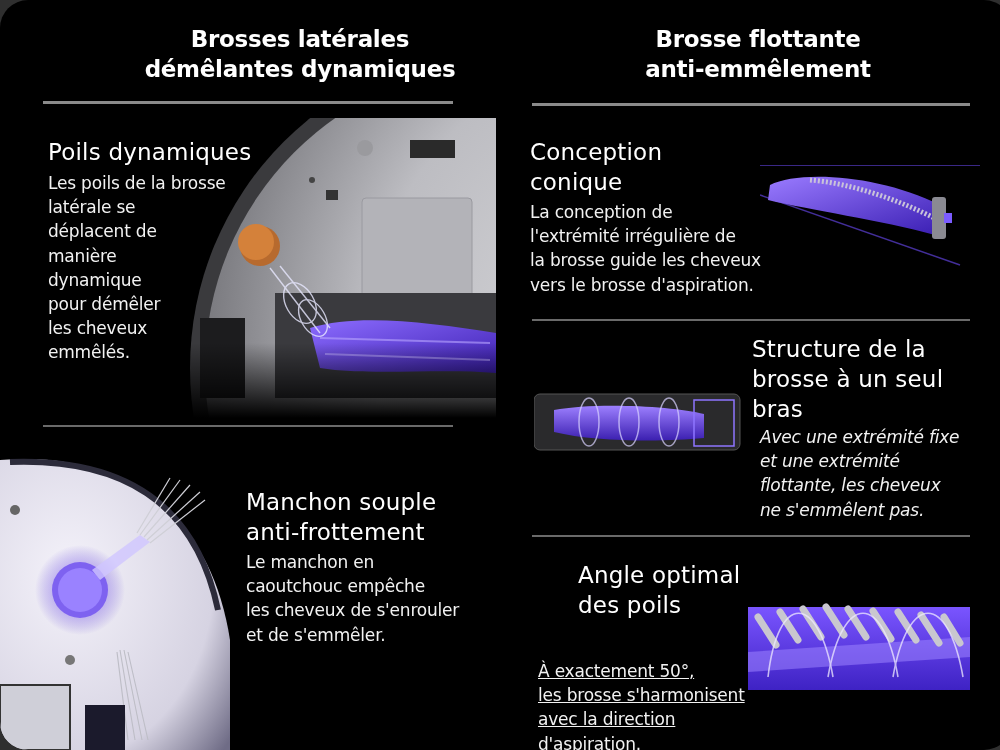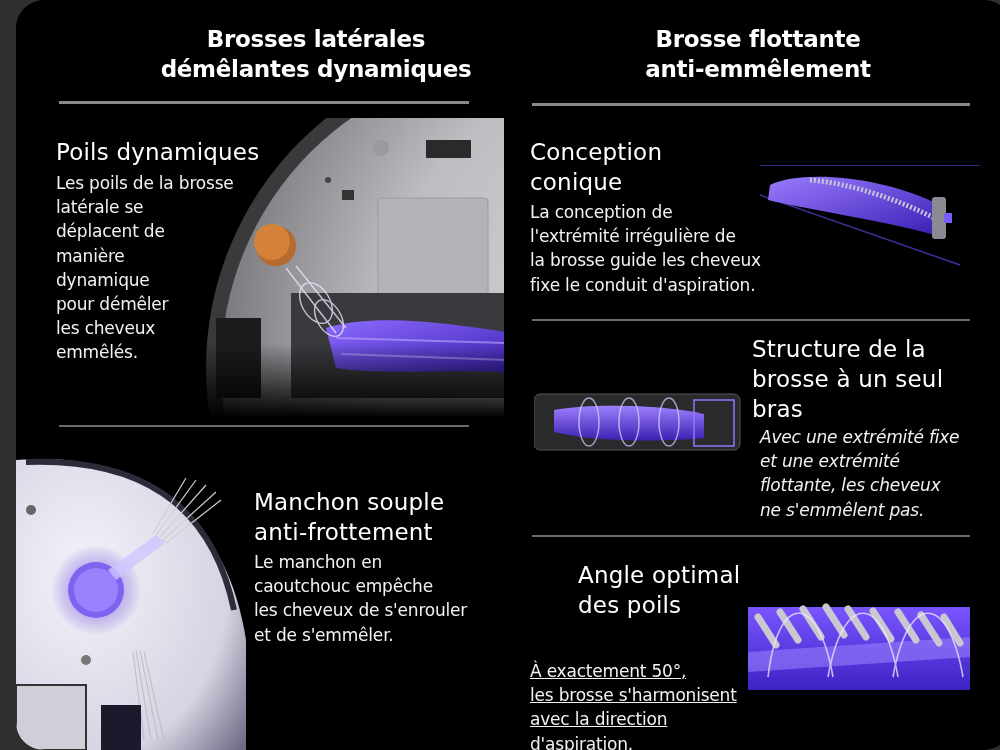--- a/index.html
+++ b/index.html
@@ -1,30 +1,30 @@
 <!DOCTYPE html>
 <html><head>
 <meta charset="utf-8">
 <style>
   * { box-sizing: border-box; margin: 0; padding: 0; }
   html, body { width: 1000px; height: 750px; overflow: hidden; background: #2f2f2f; }
   body { position: relative; font-family: "DejaVu Sans", "Liberation Sans", sans-serif; color: #fff; }
 
   .panel { position: absolute; top: 0; height: 750px; background: #000; border-radius: 28px; overflow: hidden; }
-  #panel-left  { left: 16px;   width: 600px; padding-left: 44px; }
+  #panel-left  { left: 0;   width: 600px; padding-left: 44px; }
   #panel-right { left: 504px; width: 508px; }
 
   .panel-title { position: absolute; left: 0; right: 0; text-align: center; font-weight: bold; font-size: 23px; line-height: 30px; letter-spacing: -0.3px; }
   .divider { position: absolute; height: 3px; background: #8a8a8a; }
 
   .sec-title { position: absolute; font-size: 23px; line-height: 30px; font-weight: normal; letter-spacing: 0.2px; white-space: nowrap; }
   .sec-body  { position: absolute; font-size: 17px; line-height: 24.2px; color: #f2f2f2; white-space: nowrap; letter-spacing: -0.2px; }
 
   .art { position: absolute; }
-  .z-text { z-index: 5; }
+  .z-text { z-index: 5; margin-left: 8px; }
 </style>
 </head>
 <body>
 
 <section id="panel-left" class="panel">
 
   <h1 class="panel-title" style="top:24px;">
     <span>Brosses latérales</span><br>
     <span>démêlantes dynamiques</span>
   </h1>
@@ -142,21 +142,21 @@
   <div class="divider" style="left:28px; top:103px; width:438px;"></div>
 
   <h2 class="sec-title" style="left:26px; top:137px;">
     <span>Conception</span><br>
     <span>conique</span>
   </h2>
   <div class="sec-body" style="left:26px; top:200px;">
     <span>La conception de</span><br>
     <span>l'extrémité irrégulière de</span><br>
     <span>la brosse guide les cheveux</span><br>
-    <span>fixe le conduit d'aspiration.</span>
+    <span>vers le brosse d'aspiration.</span>
   </div>
   <svg class="art" style="left:256px; top:165px;" width="220" height="110" viewBox="0 0 220 110">
     <defs>
       <linearGradient id="cb" x1="0" y1="0" x2="1" y2="1">
         <stop offset="0" stop-color="#9a7bff"></stop>
         <stop offset="1" stop-color="#3a1eb3"></stop>
       </linearGradient>
     </defs>
     <path d="M0 0 L 220 0" stroke="#6f4dff" stroke-width="1.5" opacity="0.7"></path>
     <path d="M0 30 L 200 100" stroke="#6f4dff" stroke-width="1.5" opacity="0.6"></path>

